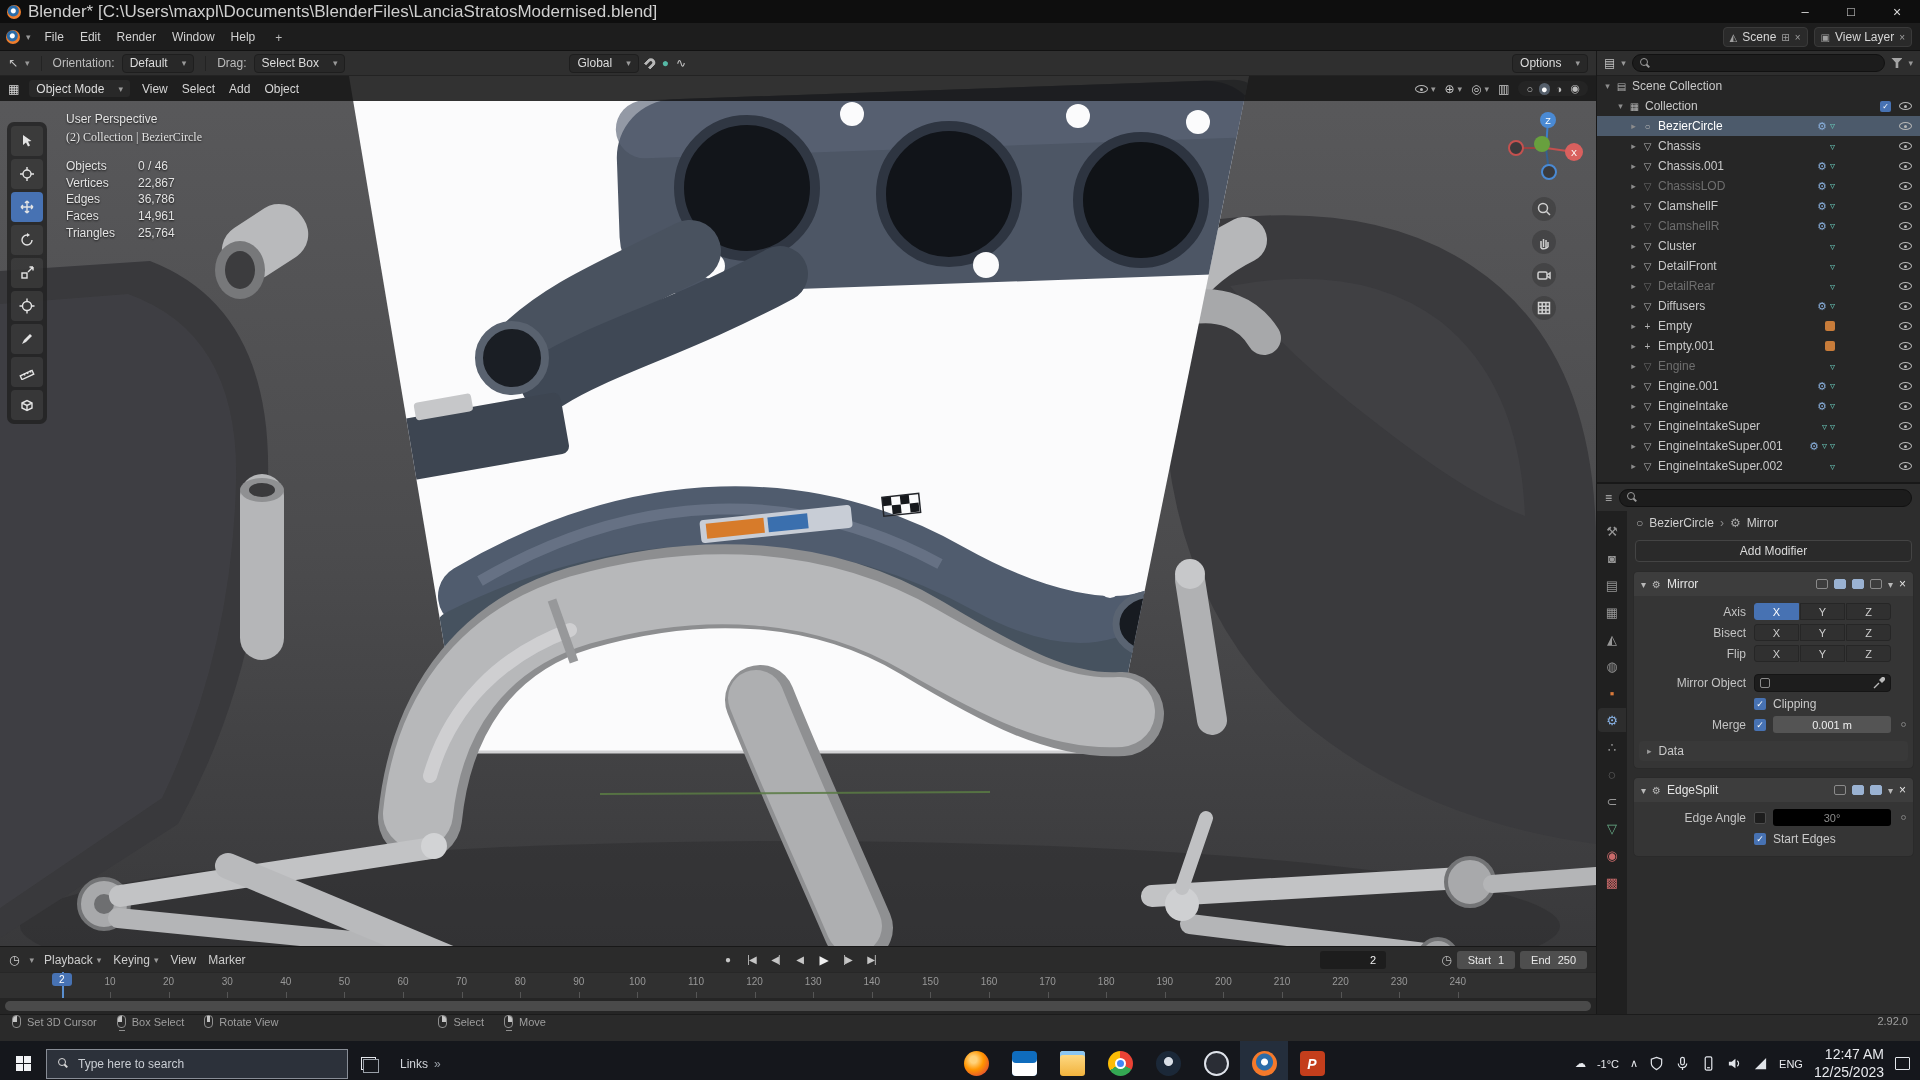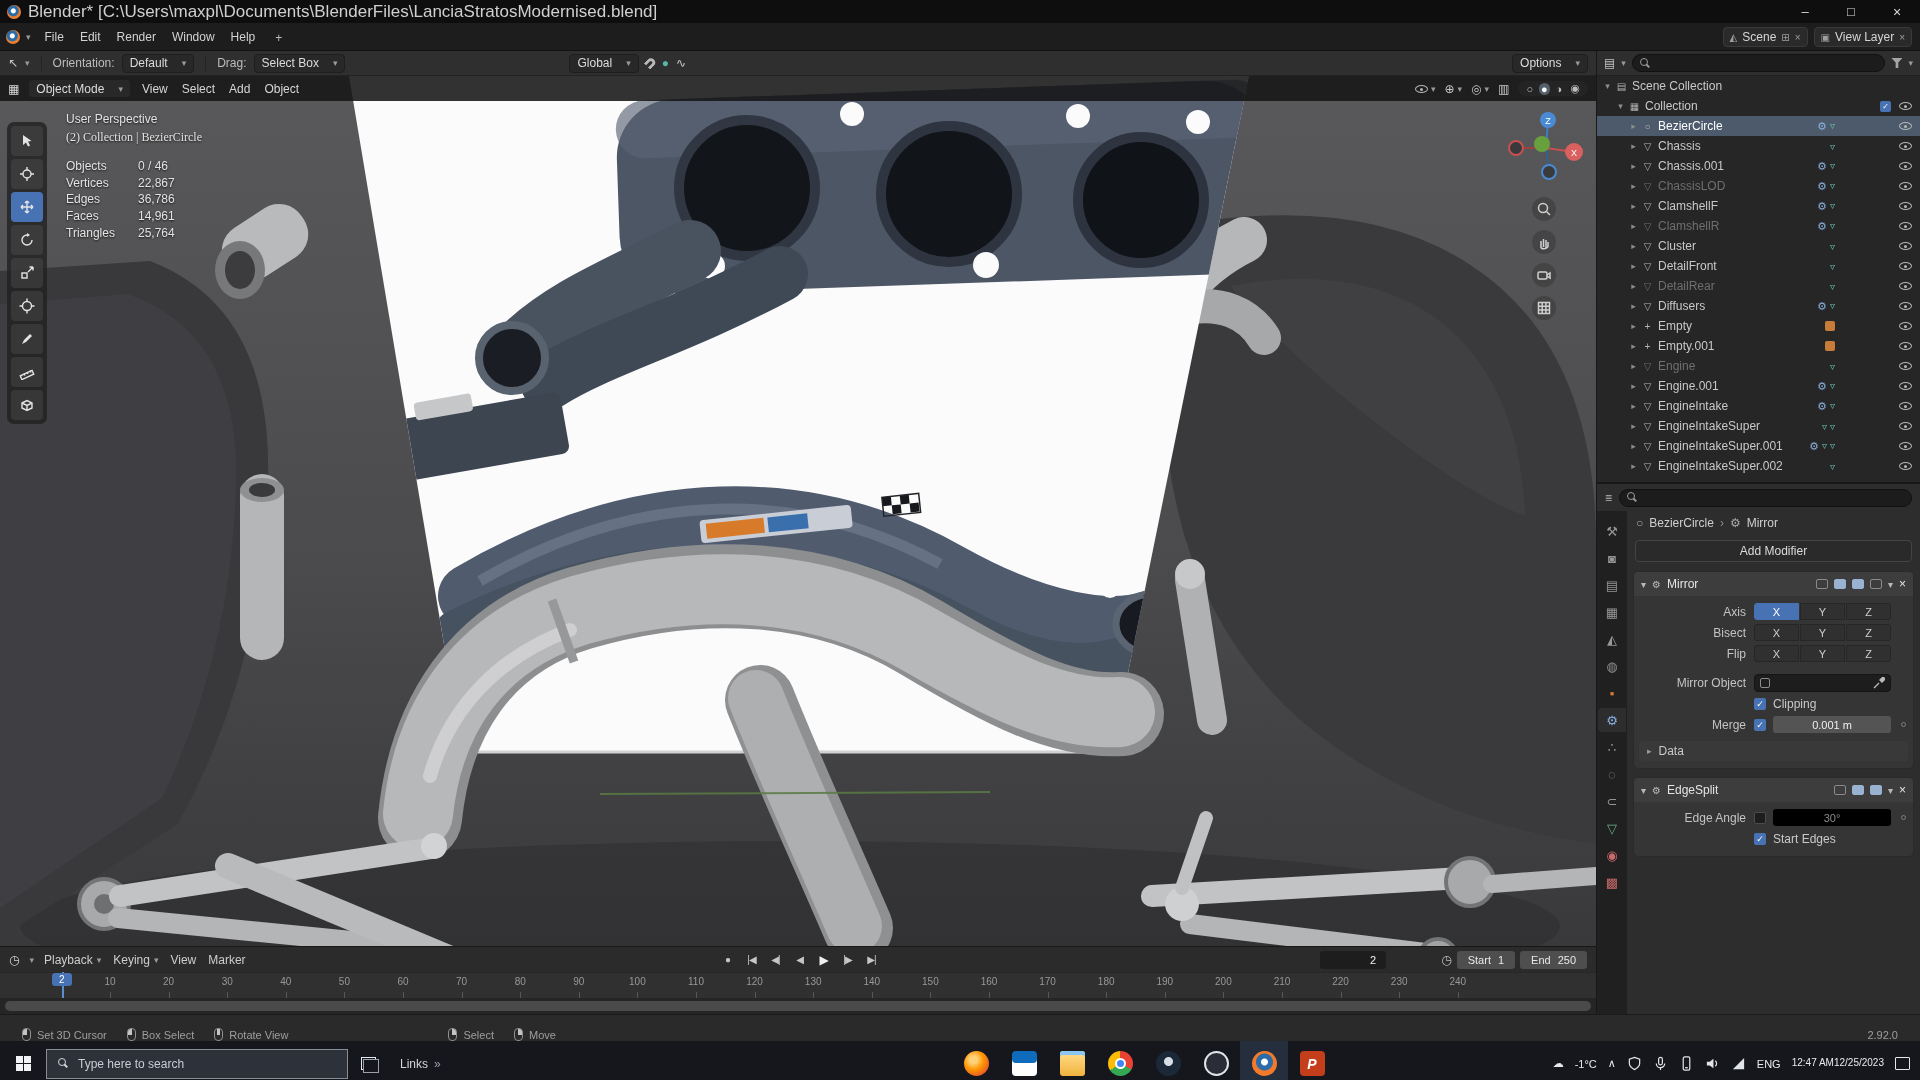--- a/index.html
+++ b/index.html
@@ -138,21 +138,21 @@
   .tl-ruler{position:absolute;top:25px;left:0;right:0;height:27px;background:#303030;border-top:1px solid #272727;overflow:hidden;}
   .tick{position:absolute;top:0;height:100%;}
   .tick em{position:absolute;top:3px;left:-15px;width:30px;text-align:center;font-style:normal;font-size:10px;color:#989898;}
   .tick i{position:absolute;bottom:0;left:0;width:1px;height:7px;background:#565656;}
   .playhead{position:absolute;top:25px;left:62px;width:2px;height:27px;background:#5a8fd0;}
   .ph-badge{position:absolute;top:1px;left:-10px;background:#4772b3;color:#fff;font-size:10px;padding:1px 7px;border-radius:3px;}
   .tl-scroll{position:absolute;bottom:0;left:0;right:0;height:16px;background:#252525;}
   .tl-thumb{position:absolute;left:5px;right:5px;top:3px;height:10px;background:#4a4a4a;border-radius:5px;}
 
   
-  .statusbar{position:absolute;top:1014px;left:0;right:0;height:27px;background:#2a2a2a;border-top:1px solid #1b1b1b;display:flex;align-items:flex-end;gap:21px;padding:0 22px;color:#9e9e9e;font-size:11px;}
+  .statusbar{position:absolute;top:1014px;left:0;right:0;height:27px;background:#2a2a2a;border-top:1px solid #1b1b1b;display:flex;align-items:flex-start;gap:21px;padding:0 12px;color:#9e9e9e;font-size:11px;}
   .hint{display:flex;align-items:center;gap:6px;}
   .mouse{width:9px;height:13px;border:1px solid #8f8f8f;border-radius:4px;position:relative;display:inline-block;}
   .mouse::before{content:"";position:absolute;background:#c4c4c4;}
   .m-lmb::before,.m-lmb-drag::before{left:0;top:0;width:4px;height:6px;border-radius:3px 0 0 0;}
   .m-mmb::before{left:2px;top:0;width:3px;height:6px;}
   .m-rmb::before,.m-rmb-drag::before{right:0;top:0;width:4px;height:6px;border-radius:0 3px 0 0;}
   .m-lmb-drag::after,.m-rmb-drag::after{content:"";position:absolute;left:1px;bottom:-4px;width:6px;height:1px;background:#8f8f8f;}
   .sb-version{margin-left:auto;color:#9e9e9e;}
 
   
@@ -176,21 +176,21 @@
   .ico-chrome::before{border-radius:50%;background:conic-gradient(#ea4335 0 33%,#34a853 0 66%,#fbbc05 0);box-shadow:inset 0 0 0 7px rgba(0,0,0,0), inset 0 0 0 0 #fff;}
   .ico-chrome{position:relative;}
   .ico-chrome i{position:absolute;width:11px;height:11px;border-radius:50%;background:#4285f4;border:2px solid #fff;}
   .ico-steam::before{border-radius:50%;background:radial-gradient(circle at 50% 42%,#d8dee6 0 4px,#1b2838 5px);}
   .ico-media-app::before{border-radius:50%;background:#2a2d35;box-shadow:inset 0 0 0 2px #dfe3ea;}
   .ico-blender::before{border-radius:50%;background:radial-gradient(circle at 50% 44%,#ffffff 0 3px,#2b6ca8 4px 8px,#f5792a 9px);}
   .ico-powerpoint::before{border-radius:4px;background:#c43e1c;}
   .ico-powerpoint i{position:absolute;color:#fff;font-weight:bold;font-size:14px;}
   .tray{position:absolute;right:0;top:0;height:100%;display:flex;align-items:center;gap:11px;padding-right:10px;color:#e8eaee;font-size:11px;}
   .tray svg{stroke:#e1e4e9;fill:none;stroke-width:1.3;}
-  .clock{display:flex;flex-direction:row;align-items:flex-end;line-height:1.25;font-size:10px;}
+  .clock{display:flex;flex-direction:column;align-items:flex-end;line-height:1.25;font-size:14px;}
   .icon-notif{width:15px;height:13px;border:1px solid #e4e7ec;border-radius:1px;}
 </style>
 </head>
 <body>
 
 <div id="app">
 
   <div class="titlebar">
     <span class="blender-mark"></span>
     <span class="title-text">Blender* [C:\Users\maxpl\Documents\BlenderFiles\LanciaStratosModernised.blend]</span>

